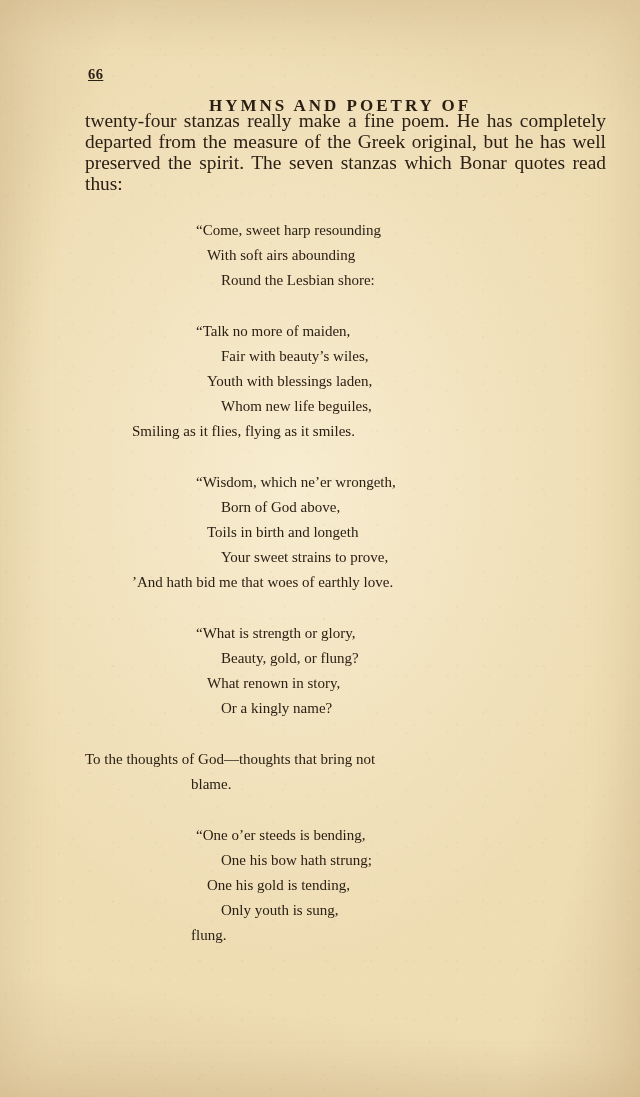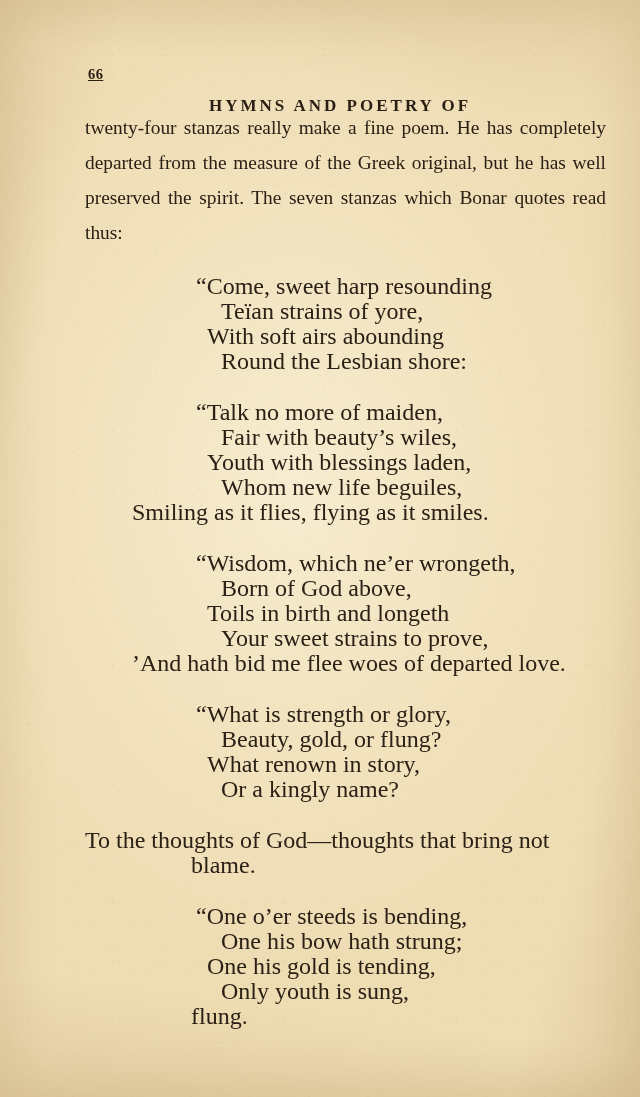--- a/index.html
+++ b/index.html
@@ -97,37 +97,37 @@
   
   .textblock {
     position: absolute;
     left: 85px;
     top: 110px;
     width: 521px;
   }
   .para {
     margin: 0;
     font-size: 19.4px;
-    line-height: 35px;
+    line-height: 21px;
     text-align: justify;
     text-align-last: left;
     color: #2b2015;
     -webkit-font-smoothing: antialiased;
   }
 
   
   .stanza {
     margin: 0;
     padding: 0;
     list-style: none;
   }
   .stanza.s1 { margin-top: 24px; }
   .stanza    { margin-top: 26px; }
   .vline {
-    font-size: 24px;
+    font-size: 15px;
     line-height: 25.0px;
     white-space: nowrap;
     color: #2b2015;
   }
   
   .i-a { padding-left: 111px; }   
   .i-b { padding-left: 136px; }   
   .i-c { padding-left: 122px; }   
   .i-d { padding-left: 60px;  }   
   .i-e { padding-left: 47px;  }   
@@ -154,39 +154,38 @@
     <div class="folio">66</div>
     <div class="runtitle">HYMNS AND POETRY OF</div>
   </div>
 
   <div class="textblock">
 
     <p class="para">twenty-four stanzas really make a fine poem.   He has completely departed from the measure of the Greek original, but he has well preserved the spirit.   The seven stanzas which Bonar quotes read thus:</p>
 
     <div class="stanza s1">
       <div class="vline i-a">“Come, sweet harp resounding</div>
-      <div class="vline i-b">Teïan strains of yore,</div>
       <div class="vline i-c">With soft airs abounding</div>
       <div class="vline i-b">Round the Lesbian shore:</div>
     </div>
 
     <div class="stanza">
       <div class="vline i-a">“Talk no more of maiden,</div>
       <div class="vline i-b">Fair with beauty’s wiles,</div>
       <div class="vline i-c">Youth with blessings laden,</div>
       <div class="vline i-b">Whom new life beguiles,</div>
       <div class="vline i-e">Smiling as it flies, flying as it smiles.</div>
     </div>
 
     <div class="stanza">
       <div class="vline i-a">“Wisdom, which ne’er wrongeth,</div>
       <div class="vline i-b">Born of God above,</div>
       <div class="vline i-c">Toils in birth and longeth</div>
       <div class="vline i-b">Your sweet strains to prove,</div>
-      <div class="vline i-e">’And hath bid me flee woes of departed love.</div>
+      <div class="vline i-e">’And hath bid me that woes of earthly love.</div>
     </div>
 
     <div class="stanza">
       <div class="vline i-a">“What is strength or glory,</div>
       <div class="vline i-b">Beauty, gold, or flung?</div>
       <div class="vline i-c">What renown in story,</div>
       <div class="vline i-b">Or a kingly name?</div>
       <div class="vline wide">To the thoughts of God—thoughts that bring not</div>
       <div class="vline runover">blame.</div>
     </div>

